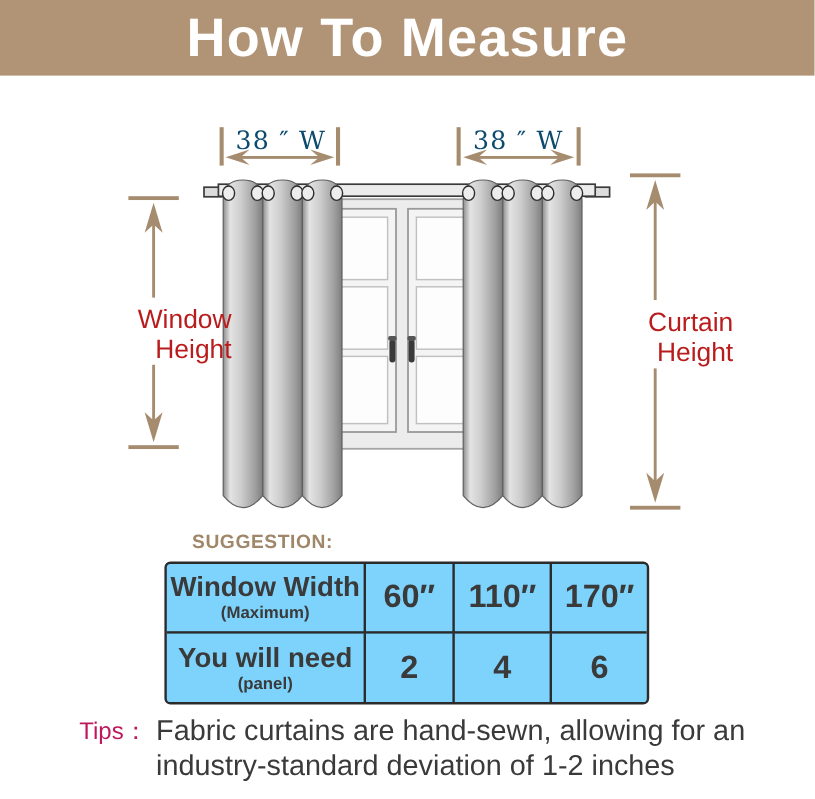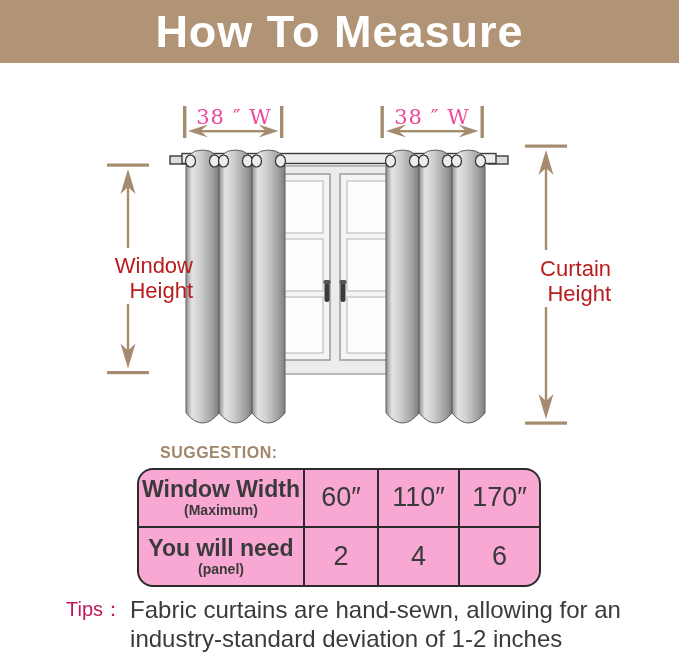--- a/index.html
+++ b/index.html
@@ -12,47 +12,47 @@
     position:absolute; left:0; top:0; width:679px; height:63px;
     background:#b19476; display:flex; align-items:center; justify-content:center;
   }
   .banner h1 {
     margin:0; color:#ffffff; font-size:45px; font-weight:bold; letter-spacing:1px;
   }
   
   .diagram-svg { position:absolute; left:0; top:0; width:679px; height:666px; }
   
   .measure-text {
-    position:absolute; color:#ec4899; font-family:"DejaVu Serif", serif;
+    position:absolute; color:#0c4a6e; font-family:"DejaVu Serif", serif;
     font-size:21px; text-align:center; letter-spacing:1px; white-space:nowrap;
   }
   .height-label {
     position:absolute; color:#b91c1c; font-size:22px; font-weight:normal;
     text-align:right; line-height:1.15; width:130px;
   }
   
   .suggestion-label {
     position:absolute; left:160px; top:444px; font-size:16px; font-weight:bold;
     color:#a1876a; letter-spacing:0.5px;
   }
   .spec-table {
     position:absolute; left:137px; top:468px; width:400px; height:115px;
-    border:2.5px solid #2b2b2b; border-radius:16px; overflow:hidden;
+    border:2.5px solid #2b2b2b; border-radius:5px; overflow:hidden;
     display:grid; grid-template-columns:41.5% 18.5% 20.3% 19.7%;
-    grid-template-rows:1fr 1fr; background:#f9a8d4;
+    grid-template-rows:1fr 1fr; background:#7dd3fc;
   }
   .t-cell {
     display:flex; flex-direction:column; align-items:center; justify-content:center;
     border-right:2px solid #2b2b2b; border-bottom:2px solid #2b2b2b;
   }
   .t-cell.last-col { border-right:none; }
   .t-cell.last-row { border-bottom:none; }
   .t-label { font-size:23px; font-weight:bold; color:#3a3a3a; line-height:1.05; }
   .t-sub   { font-size:14px; font-weight:600; color:#3a3a3a; margin-top:1px; }
-  .t-val   { font-size:27px; font-weight:normal; color:#3a3a3a;text-align:center; }
+  .t-val   { font-size:27px; font-weight:bold; color:#3a3a3a;text-align:center; }
   
   .tips {
     position:absolute; left:66px; top:596px; width:580px;
     display:flex; align-items:flex-start; gap:7px;
   }
   .tips-label { color:#be185d; font-size:20px; white-space:nowrap; }
   .tips-text  { color:#3a3a3a; font-size:24px; line-height:1.2; }
 </style>
 </head>
 <body>

